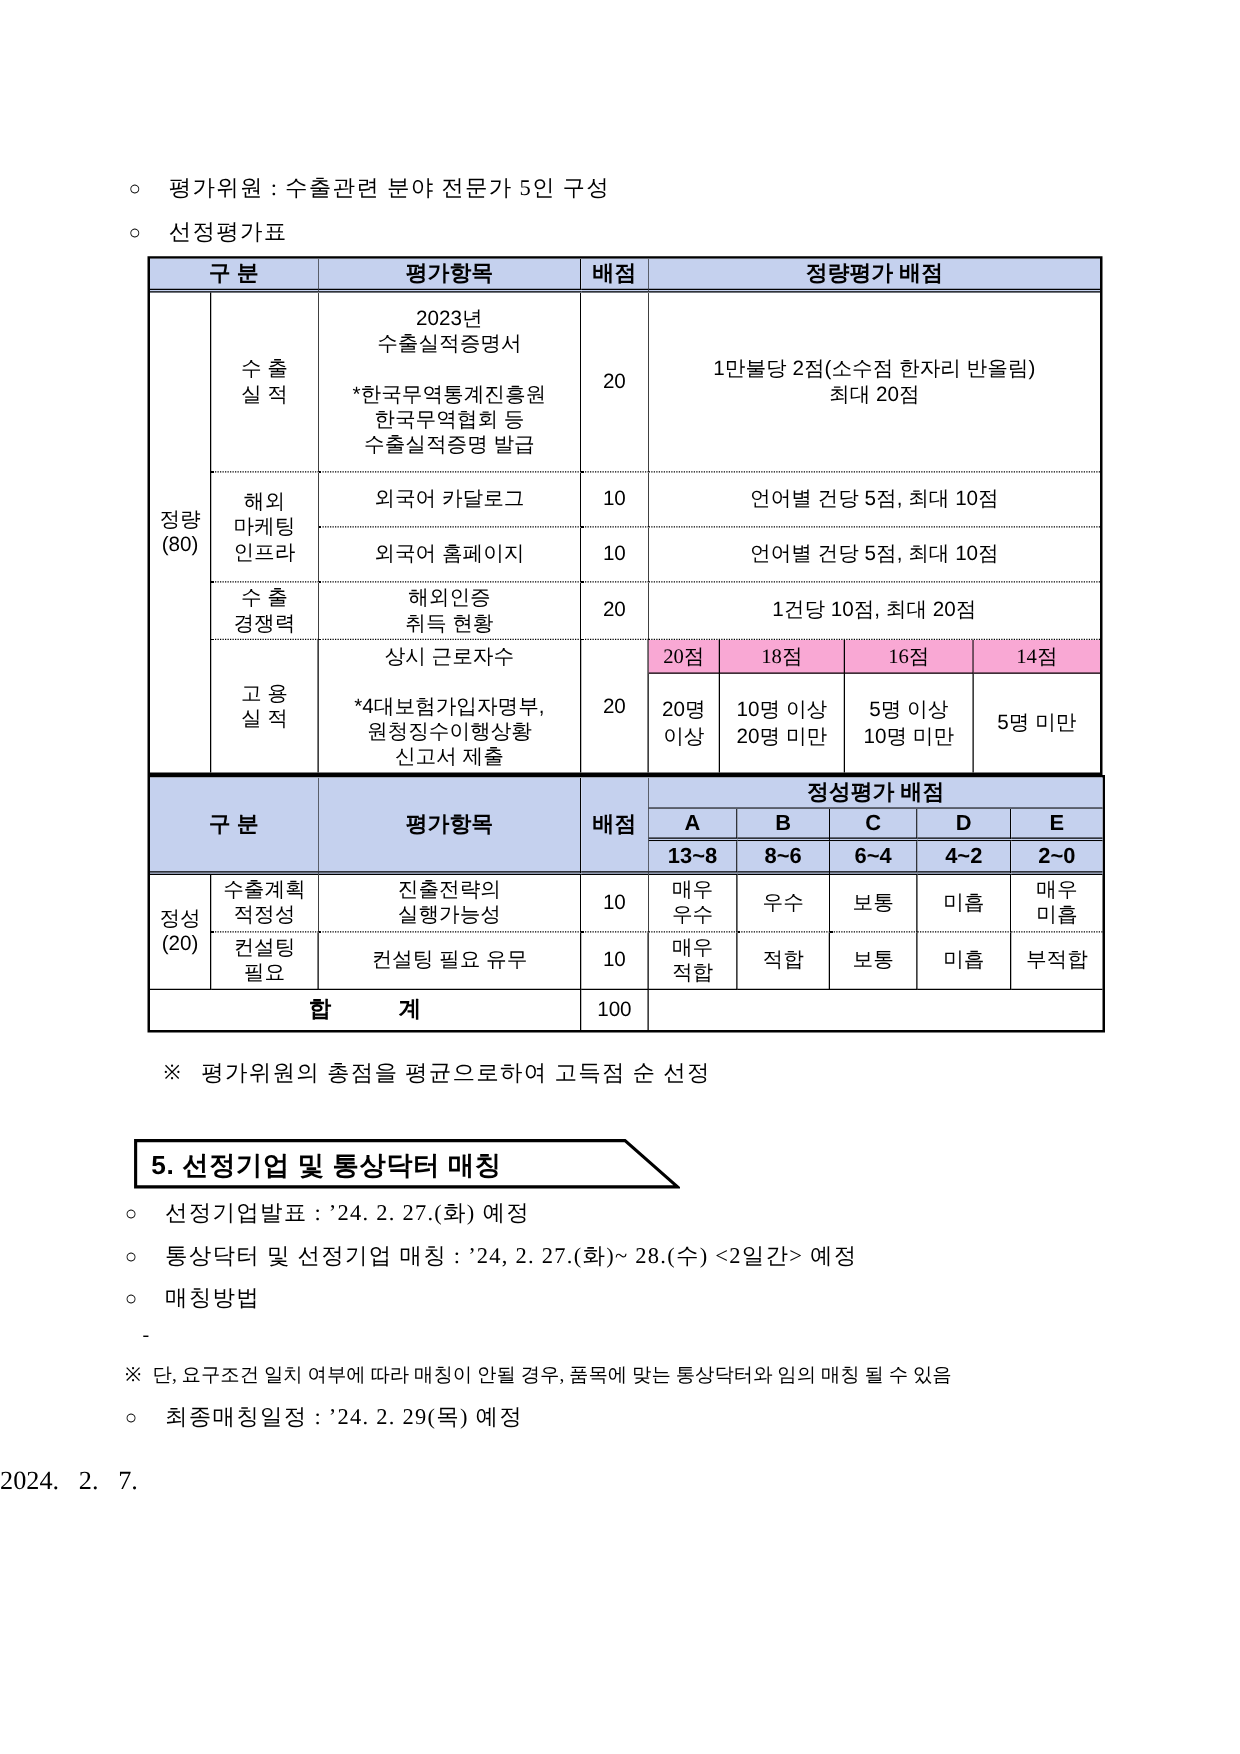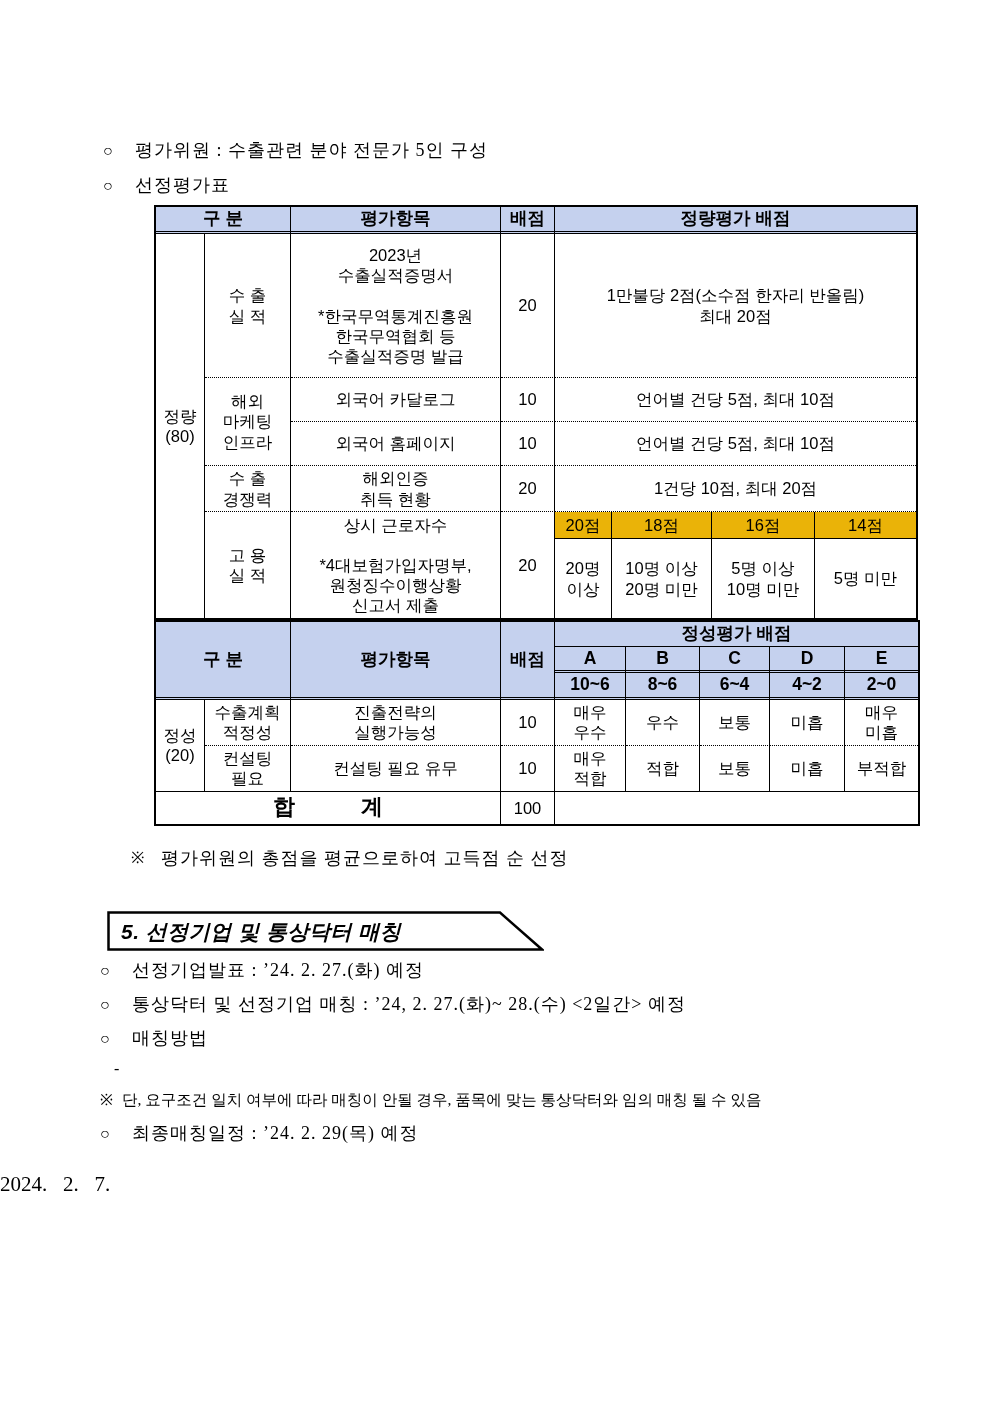--- a/index.html
+++ b/index.html
@@ -7,53 +7,53 @@
   .page {
     position:relative; width:992px; height:1403px; margin:0 auto;
     background:#ffffff; color:#000;
     font-family:"Liberation Serif", serif;
   }
   
   .top-bullets { position:absolute; left:103px; top:138px; font-size:18px; }
   .bullet-line { display:flex; align-items:baseline; margin-bottom:11px; letter-spacing:1px; }
   .mk { display:inline-block; width:32px; font-size:16px; }
   
-  .tables { position:absolute; left:118px; top:205px;margin-left:36px; }
+  .tables { position:absolute; left:118px; top:205px; }
   table { border-collapse:separate; border-spacing:0; border:2px solid #000; table-layout:fixed; font-family:"Liberation Sans", sans-serif; }
   td {
     border-right:1px solid #000; border-bottom:1px solid #000;
     text-align:center; vertical-align:middle;
     white-space:pre-line; font-size:16.5px; line-height:1.22; padding:1px 2px;
     overflow:hidden;
   }
   td.last { border-right:0; }
   td.bot  { border-bottom:0; }
   td.dotb { border-bottom:1px dotted #000; }
   td.dbl  { border-bottom:3px double #000; }
   .hdr  { background:#c5d1ee; font-weight:bold; font-size:17.5px; }
-  .band { background:#eab308; }
+  .band { background:#f9a8d4;font-family:Liberation Serif, serif; }
   .r-hdr  { height:27px; }
   .r-big  { height:144px; }
   .r-mid  { height:44px; }
   .r-mid2 { height:46px; }
   .r-band { height:27px; }
   .r-emp  { height:79px; }
   .r-qh   { height:25px; }
   .r-qrow { height:46px; }
   .r-tot  { height:32px; }
-  .total-label { font-weight:bold; font-size:22px; }
+  .total-label { font-weight:bold; font-size:18px; }
   
   .table-note { position:absolute; left:131px; top:846px; font-size:18px; letter-spacing:1px; display:flex; }
   .table-note .mk { width:30px; }
   
   .banner { position:absolute; left:107px; top:911px; width:437px; height:41px; }
   .banner svg { position:absolute; left:0; top:0; }
   .banner-text {
     position:absolute; left:14px; top:7px; font-family:"Liberation Sans", sans-serif;
-    font-weight:bold; font-size:21px; letter-spacing:0.5px;font-style:italic;
+    font-weight:bold; font-size:21px; letter-spacing:0.5px;
   }
   
   .s5-list { position:absolute; left:100px; top:958px; font-size:18px; width:820px; }
   .s5-list .bullet-line { margin-bottom:10px; }
   .s5-list .dash { padding-left:14px; }
   .s5-list .dash .mk { width:18px; }
   .s5-list .subnote { font-size:15.5px; letter-spacing:0; }
   .s5-list .subnote .mk { width:22px; font-size:15.5px; }
   
   .doc-date { position:absolute; left:0; top:1172px; width:100%; text-align:left; font-size:21px; white-space:pre; }
@@ -178,21 +178,21 @@
         <td colspan="5" class="hdr last">정성평가 배점</td>
       </tr>
       <tr class="r-qh">
         <td class="hdr dbl">A</td>
         <td class="hdr dbl">B</td>
         <td class="hdr dbl">C</td>
         <td class="hdr dbl">D</td>
         <td class="hdr dbl last">E</td>
       </tr>
       <tr class="r-qh">
-        <td class="hdr dbl">10~6</td>
+        <td class="hdr dbl">13~8</td>
         <td class="hdr dbl">8~6</td>
         <td class="hdr dbl">6~4</td>
         <td class="hdr dbl">4~2</td>
         <td class="hdr dbl last">2~0</td>
       </tr>
       <tr class="r-qrow">
         <td rowspan="2">정성
 (20)</td>
         <td class="dotb">수출계획
 적정성</td>

